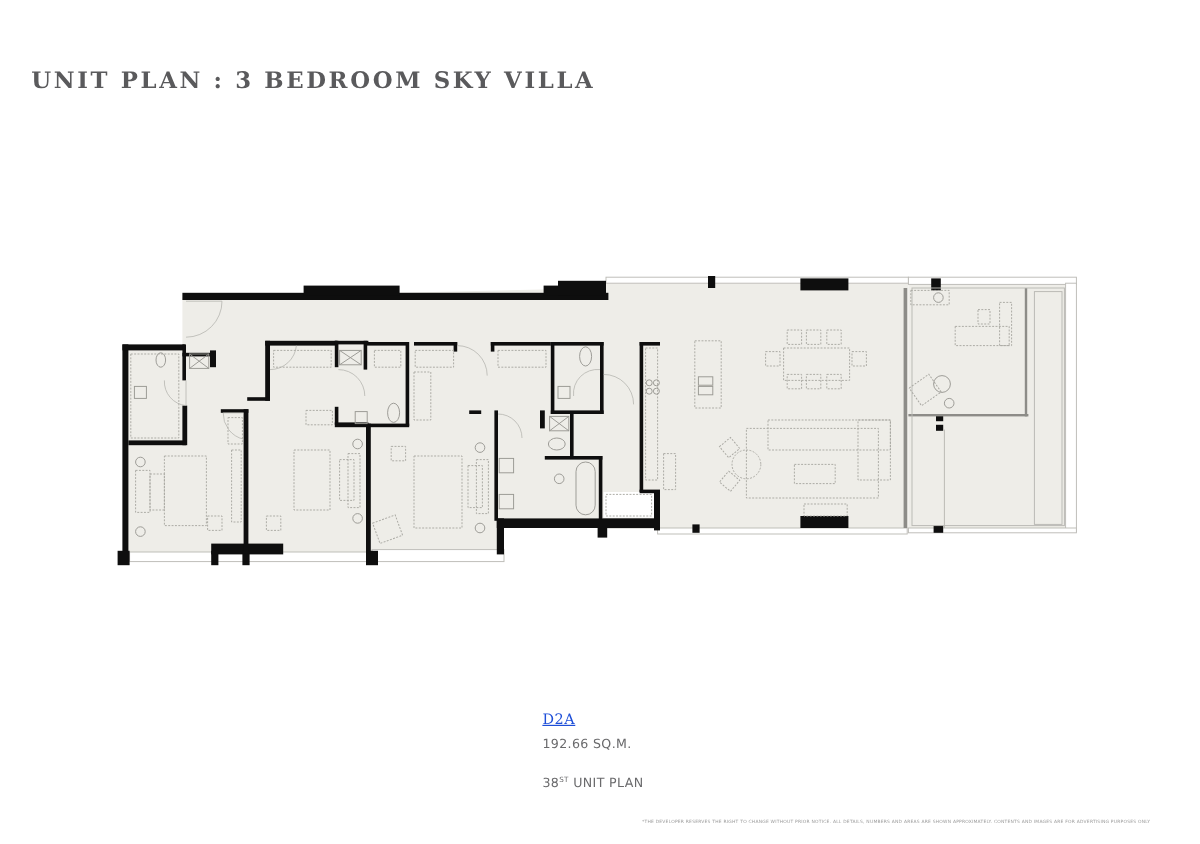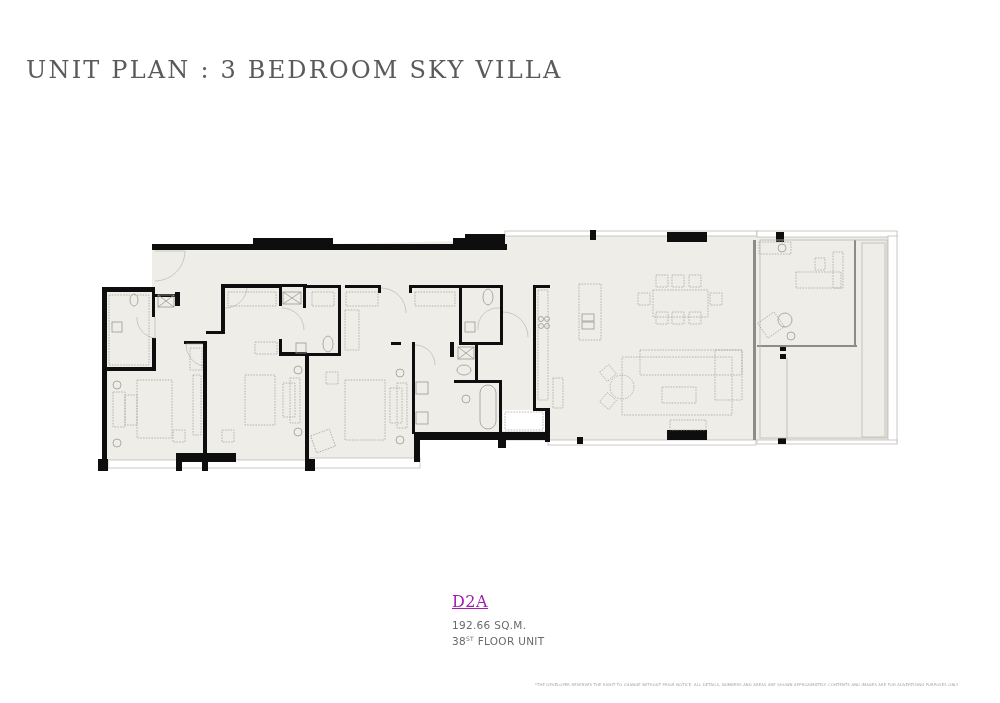--- a/index.html
+++ b/index.html
@@ -1,21 +1,21 @@
 <!DOCTYPE html>
 <html><head>
 <meta charset="utf-8">
 <style>
   html, body { margin: 0; padding: 0; background: #ffffff; }
   body { width: 1000px; height: 703px; position: relative; overflow: hidden; font-family: "DejaVu Sans", sans-serif; }
-  .title { position: absolute; left: 26px; top: 56px; font-family: "DejaVu Serif", serif; font-size: 24px; letter-spacing: 2.2px; color: #5a5a5c; font-weight: normal; margin: 0; white-space: nowrap; }
+  .title { position: absolute; left: 26px; top: 56px; font-family: "DejaVu Serif", serif; font-size: 19px; letter-spacing: 2.2px; color: #5a5a5c; font-weight: bold; margin: 0; white-space: nowrap; }
   .plan { position: absolute; left: 0; top: 0; width: 1000px; height: 703px; }
   .unit-info { position: absolute; left: 452px; top: 592px; color: #6a6a6c; }
-  .unit-code { font-family: "DejaVu Serif", serif; font-size: 16px; letter-spacing: 0.5px; color: #a21caf; margin-bottom: 8px; text-decoration: underline; }
-  .unit-area { font-size: 10.5px; letter-spacing: 0.3px; margin-bottom: 4px; }
+  .unit-code { font-family: "DejaVu Serif", serif; font-size: 12px; letter-spacing: 0.5px; color: #1d4ed8; margin-bottom: 8px; text-decoration: underline; }
+  .unit-area { font-size: 10.5px; letter-spacing: 0.3px; margin-bottom: 21px; }
   .unit-floor { font-size: 10.5px; letter-spacing: 0.3px; }
   .unit-floor sup { font-size: 6px; vertical-align: 4px; }
   .disclaimer { position: absolute; left: 535px; top: 683px; font-size: 3.7px; color: #9a9a9a; letter-spacing: 0.2px; white-space: nowrap; }
   .wall { fill: #0e0e0e; }
   .floor { fill: #eeede8; }
   .furn { fill: none; stroke: #a9a8a2; stroke-width: 0.8; stroke-dasharray: 1.6 1.2; }
   .furn-s { fill: none; stroke: #9a9993; stroke-width: 0.8; }
   .thin { fill: none; stroke: #b9b8b3; stroke-width: 0.8; }
   .door { fill: none; stroke: #b0afaa; stroke-width: 0.6; }
   .glass { fill: #ffffff; stroke: #bdbcb7; stroke-width: 0.8; }
@@ -239,16 +239,16 @@
     <rect class="furn" x="833" y="252" width="10" height="36"></rect>
     <rect class="furn" x="761" y="316" width="20" height="18" transform="rotate(-35 771 325)"></rect>
     <circle class="furn-s" cx="785" cy="320" r="7"></circle>
     <circle class="furn-s" cx="791" cy="336" r="4"></circle>
   </g>
 </svg>
 
 <div class="unit-info">
   <div class="unit-code">D2A</div>
   <div class="unit-area">192.66 SQ.M.</div>
-  <div class="unit-floor"><span>38</span><sup>ST</sup> <span>FLOOR UNIT</span></div>
+  <div class="unit-floor"><span>38</span><sup>ST</sup> <span>UNIT PLAN</span></div>
 </div>
 
 <div class="disclaimer">*THE DEVELOPER RESERVES THE RIGHT TO CHANGE WITHOUT PRIOR NOTICE. ALL DETAILS, NUMBERS AND AREAS ARE SHOWN APPROXIMATELY. CONTENTS AND IMAGES ARE FOR ADVERTISING PURPOSES ONLY</div>
 
 </body></html>

